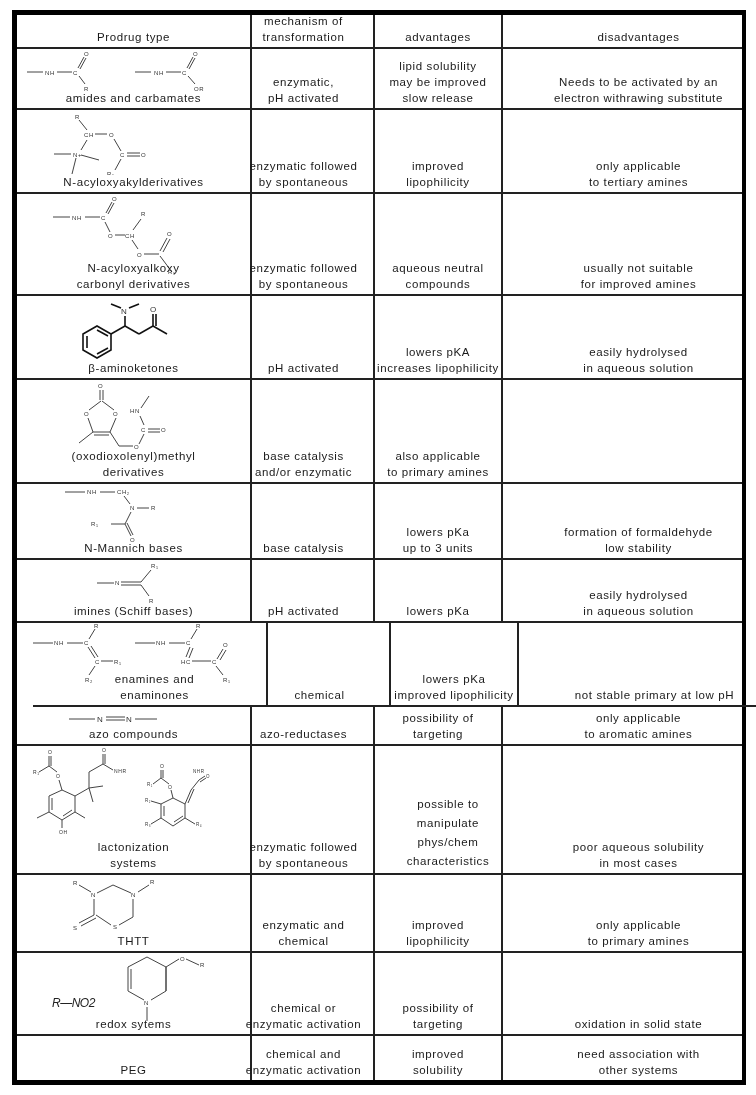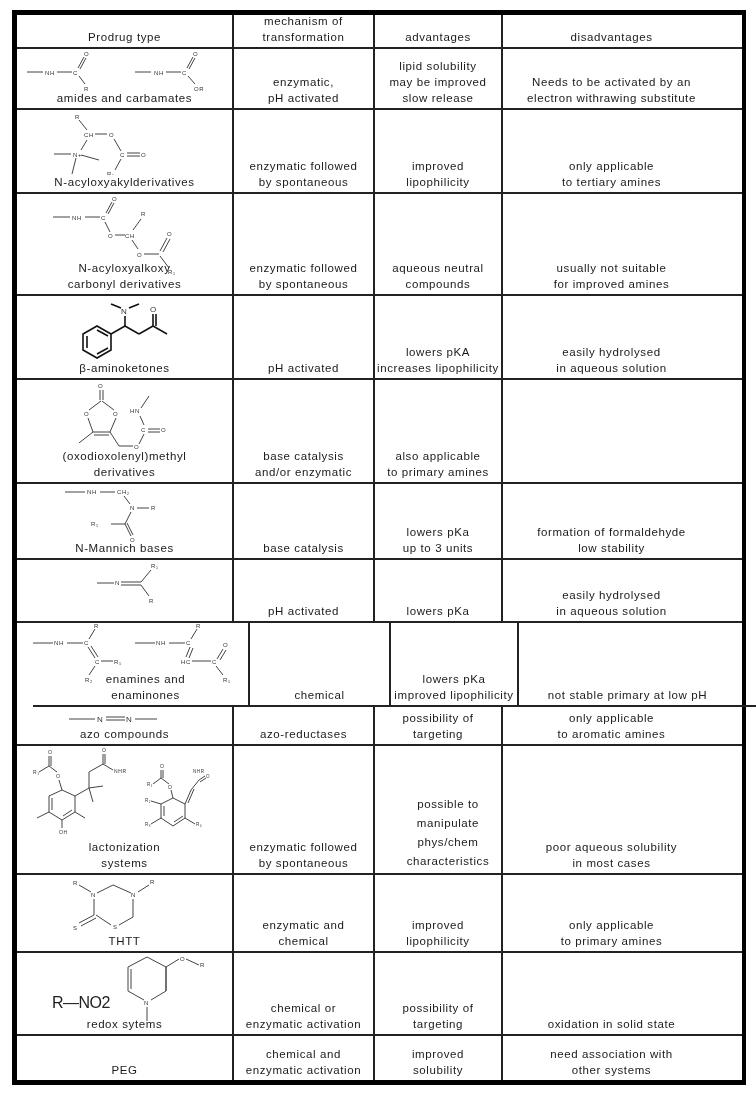--- a/index.html
+++ b/index.html
@@ -5,24 +5,24 @@
   html, body { margin: 0; padding: 0; background: #ffffff; }
   body { width: 756px; height: 1095px; position: relative; overflow: hidden;
          font-family: "Liberation Sans", "DejaVu Sans", sans-serif; color: #1a1a1a; }
   .tbl { position: absolute; left: 12px; top: 10px; width: 734px; height: 1075px;
          box-sizing: border-box; border-top: 5px solid #000; border-left: 5px solid #000;
          border-bottom: 5px solid #000; border-right: 4px solid #000; background: #fff; }
   .row { position: absolute; left: 0; width: 725px; box-sizing: border-box; border-bottom: 2px solid #222; }
   .row.last { border-bottom: none; }
   .cell { position: absolute; top: 0; bottom: 0; box-sizing: border-box; text-align: center;
           font-size: 11.5px; letter-spacing: 0.6px; line-height: 16px; padding-left: 32px; }
-  .c1 { left: 0; width: 217px; border-right: 2px solid #222; }
+  .c1 { left: 0; width: 235px; border-right: 2px solid #222; }
   .c2 { left: 217px; width: 141px; border-right: 2px solid #222; }
   .c3 { left: 358px; width: 128px; border-right: 2px solid #222; }
-  .c4 { left: 487px; width: 215px; }
+  .c4 { left: 514px; width: 215px; }
   .txt { position: absolute; left: 0; right: 0; bottom: 2px; white-space: pre-line; }
   .struct { position: absolute; left: 0; top: 0; }
   svg text { font-family: "Liberation Sans", sans-serif; fill: #333; }
   svg line, svg polyline, svg path, svg polygon { stroke: #444; stroke-width: 1; fill: none; }
   .bold-s line, .bold-s polyline, .bold-s path, .bold-s polygon { stroke: #111; stroke-width: 1.6; }
 </style>
 </head>
 <body>
 
 <div class="tbl">
@@ -276,20 +276,21 @@
       <svg class="struct" width="217" height="48">
         <line x1="80" y1="23" x2="97" y2="23"></line>
           <text x="98" y="25" font-size="6">N</text>
         <line x1="104" y1="22" x2="124" y2="22"></line>
           <line x1="104" y1="25" x2="124" y2="25"></line>
         <line x1="124" y1="22" x2="134" y2="10"></line>
           <text x="134" y="8" font-size="6">R₁</text>
         <line x1="124" y1="25" x2="132" y2="36"></line>
           <text x="132" y="43" font-size="6">R</text>
       </svg>
+      <div class="txt">imines (Schiff bases)</div>
     </div>
     <div class="cell c2">
         <div class="txt">pH activated</div>
       </div>
     <div class="cell c3">
         <div class="txt">lowers pKa</div>
       </div>
     <div class="cell c4">
         <div class="txt">easily hydrolysed
 in aqueous solution</div>
@@ -488,21 +489,21 @@
           <line x1="146" y1="40" x2="146" y2="16" style="display:none"></line>
         <line x1="149" y1="14" x2="149" y2="38"></line>
           <line x1="152" y1="16" x2="152" y2="36" style="display:none"></line>
         <text x="127" y="52" font-size="6">N</text>
           <line x1="130" y1="54" x2="130" y2="68"></line>
         <line x1="149" y1="14" x2="162" y2="6"></line>
           <text x="163" y="8" font-size="6">O</text>
         <line x1="169" y1="6" x2="182" y2="12"></line>
           <text x="183" y="14" font-size="6">R</text>
       </svg>
-      <div style="position:absolute;left:35px;top:42px;font-size:16px;letter-spacing:-0.5px;color:#222;">R—NO2</div>
+      <div style="position:absolute;left:35px;top:42px;font-size:12px;letter-spacing:-0.5px;color:#222;font-style:italic;">R—NO2</div>
       <div class="txt">redox sytems</div>
     </div>
     <div class="cell c2">
         <div class="txt">chemical or
 enzymatic activation</div>
       </div>
     <div class="cell c3">
         <div class="txt">possibility of
 targeting</div>
       </div>

